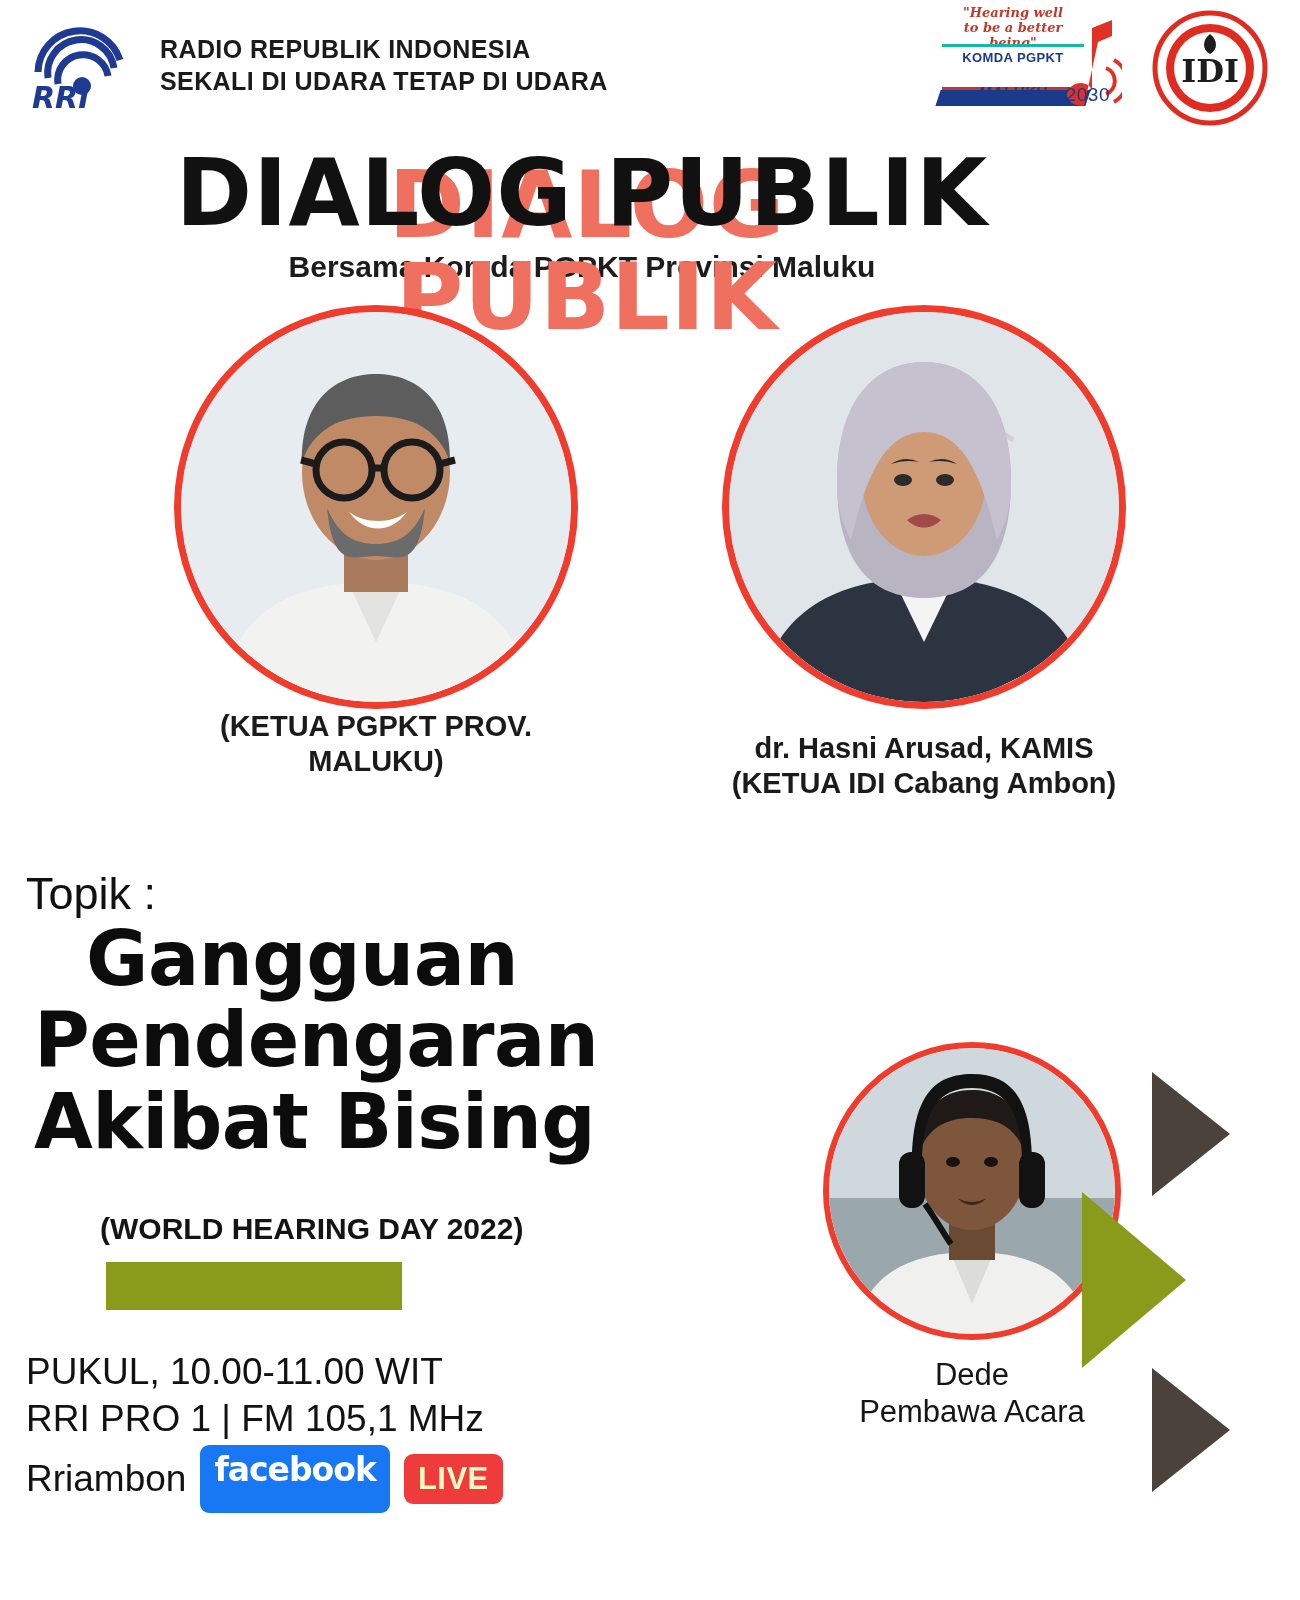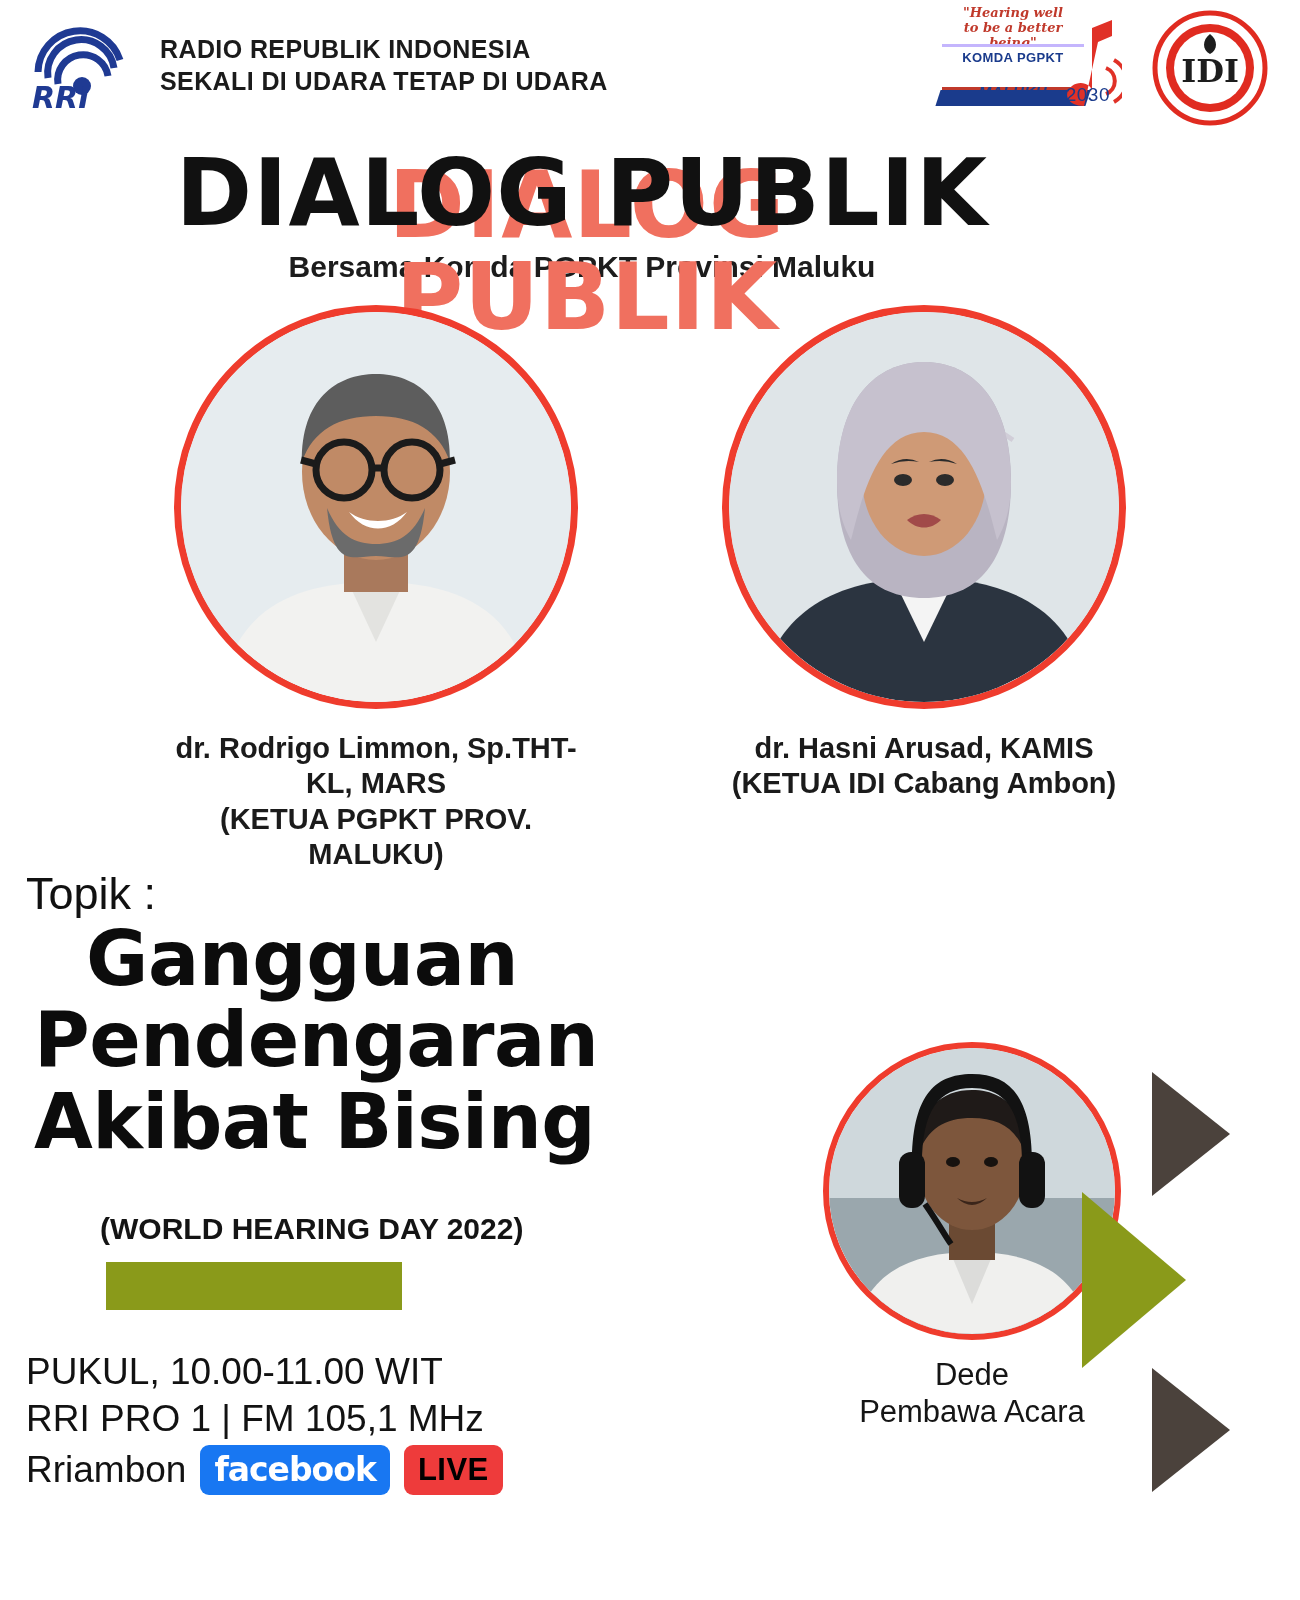--- a/index.html
+++ b/index.html
@@ -56,21 +56,21 @@
     font-style: italic;
     font-size: 13px;
     line-height: 1.15;
     font-weight: bold;
   }
   .pgpkt-band {
     position: absolute;
     top: 40px; left: 4px;
     width: 142px; height: 40px;
     background: #ffffff;
-    border-top: 3px solid #c4b5fd;
+    border-top: 3px solid #14b8a6;
     border-bottom: 3px solid #c0392b;
     text-align: center;
   }
   .pgpkt-band .l1 {
     font-size: 13px; font-weight: bold; color: #1a3b8c; letter-spacing: .4px;
     margin-top: 3px;
   }
   .pgpkt-band .l2 {
     font-size: 15px; font-weight: bold; color: #1a3b8c; letter-spacing: .6px;
     margin-top: 18px;
@@ -221,30 +221,30 @@
     align-items: center;
     gap: 14px;
     margin-top: 2px;
     justify-content: center;
   }
   .fb-badge {
     display: inline-block;
     background: #1877f2;
     color: #fff;
     border-radius: 9px;
-    padding: 4px 14px 4px 14px;
+    padding: 4px 14px 22px 14px;
     font-family: "DejaVu Sans", sans-serif;
     font-size: 33px;
     font-weight: bold;
     letter-spacing: -1px;
   }
   .live-badge {
     display: inline-block;
     background: #ee3b3b;
-    color: #000000;
+    color: #fef9c3;
     border-radius: 9px;
     padding: 5px 14px 6px 14px;
     font-size: 31px;
     font-weight: bold;
     letter-spacing: .5px;
   }
 
   
   .host {
     position: absolute;
@@ -379,21 +379,20 @@
             <circle cx="231" cy="158" r="28"></circle>
             <path d="M191 156 h12"></path>
             <path d="M135 152 L120 148"></path>
             <path d="M259 152 L274 148"></path>
           </g>
 
           <path d="M168 200 C184 222 210 222 226 200 C210 212 184 212 168 200 Z" fill="#ffffff"></path>
         </g>
       </svg>
     </div>
-    <div class="speaker-name">dr. Rodrigo Limmon, Sp.THT-KL, MARS</div>
     <div class="speaker-role">(KETUA PGPKT PROV. MALUKU)</div>
   </div>
 
   <div class="speaker">
     <div class="portrait">
       <svg viewBox="0 0 390 390" xmlns="http://www.w3.org/2000/svg">
         <defs>
           <clipPath id="c2">
               <circle cx="195" cy="195" r="195"></circle>
             </clipPath>

